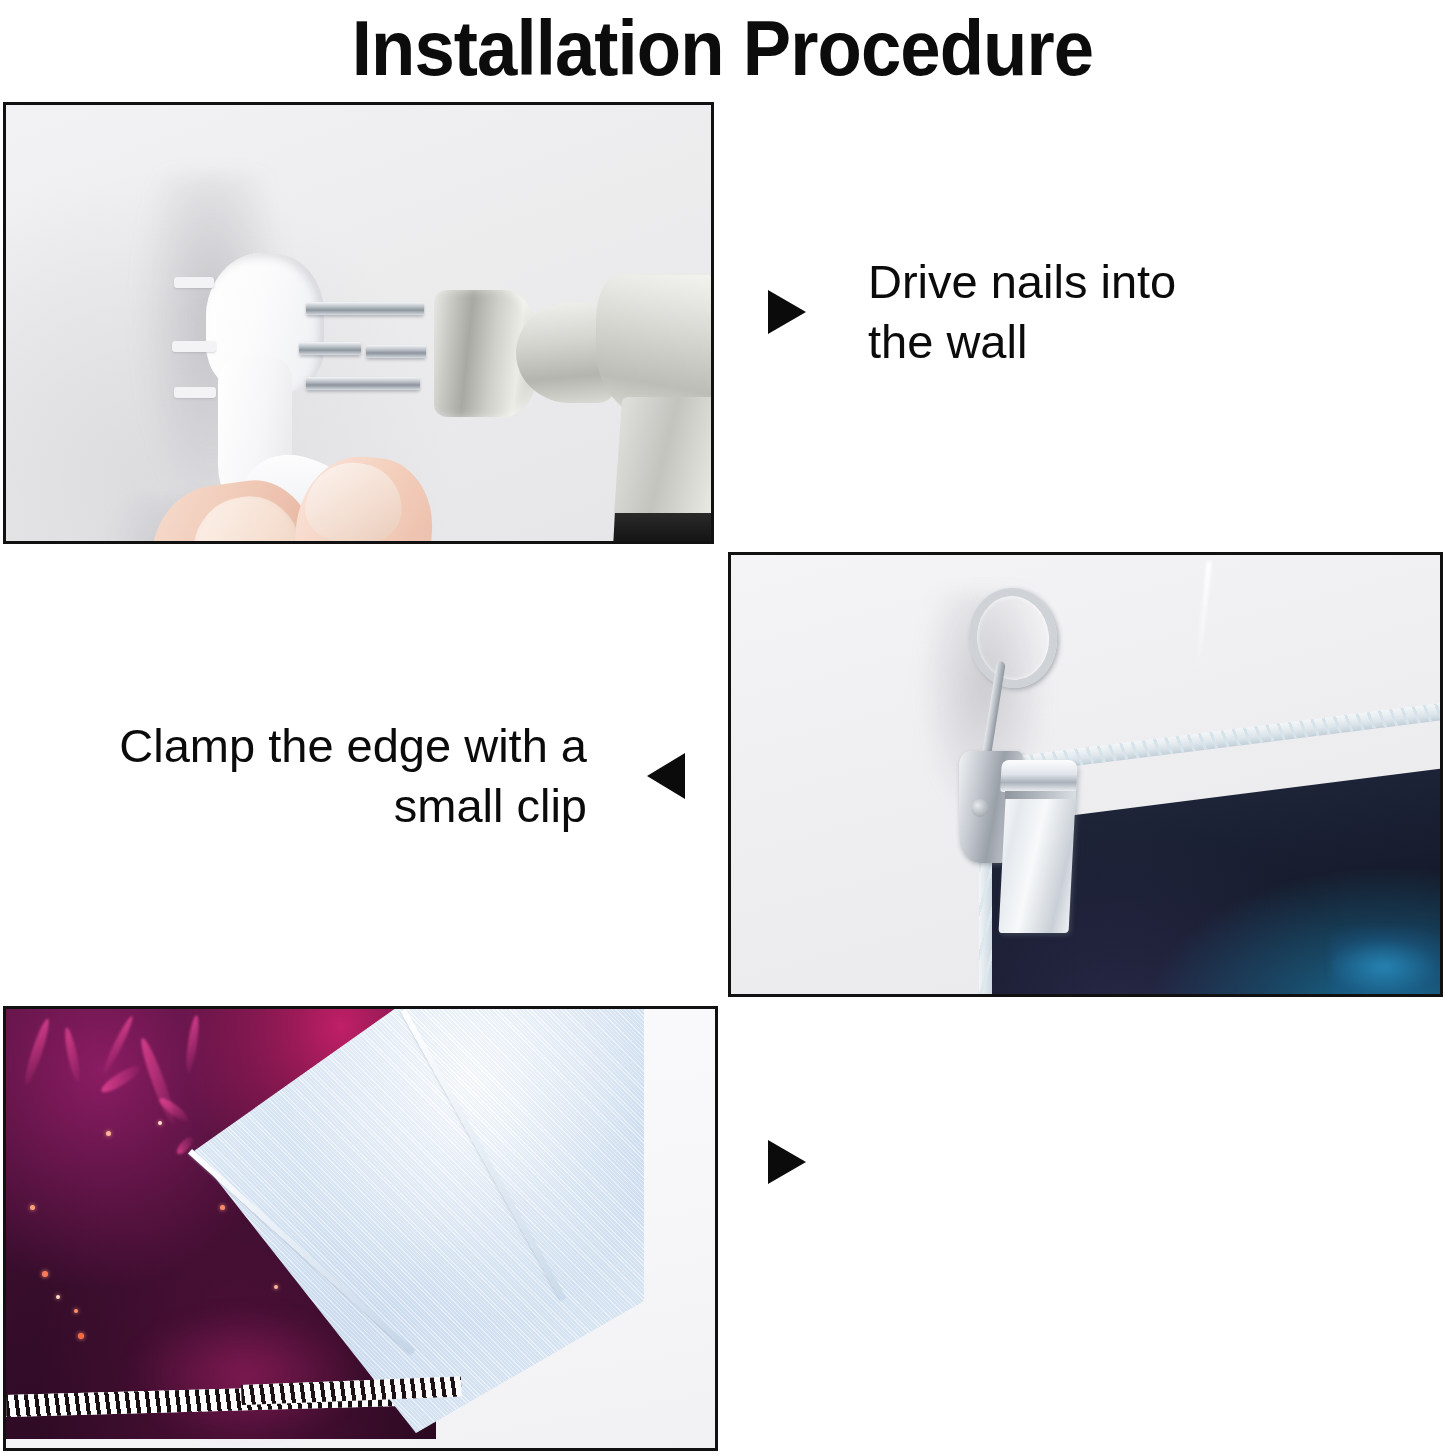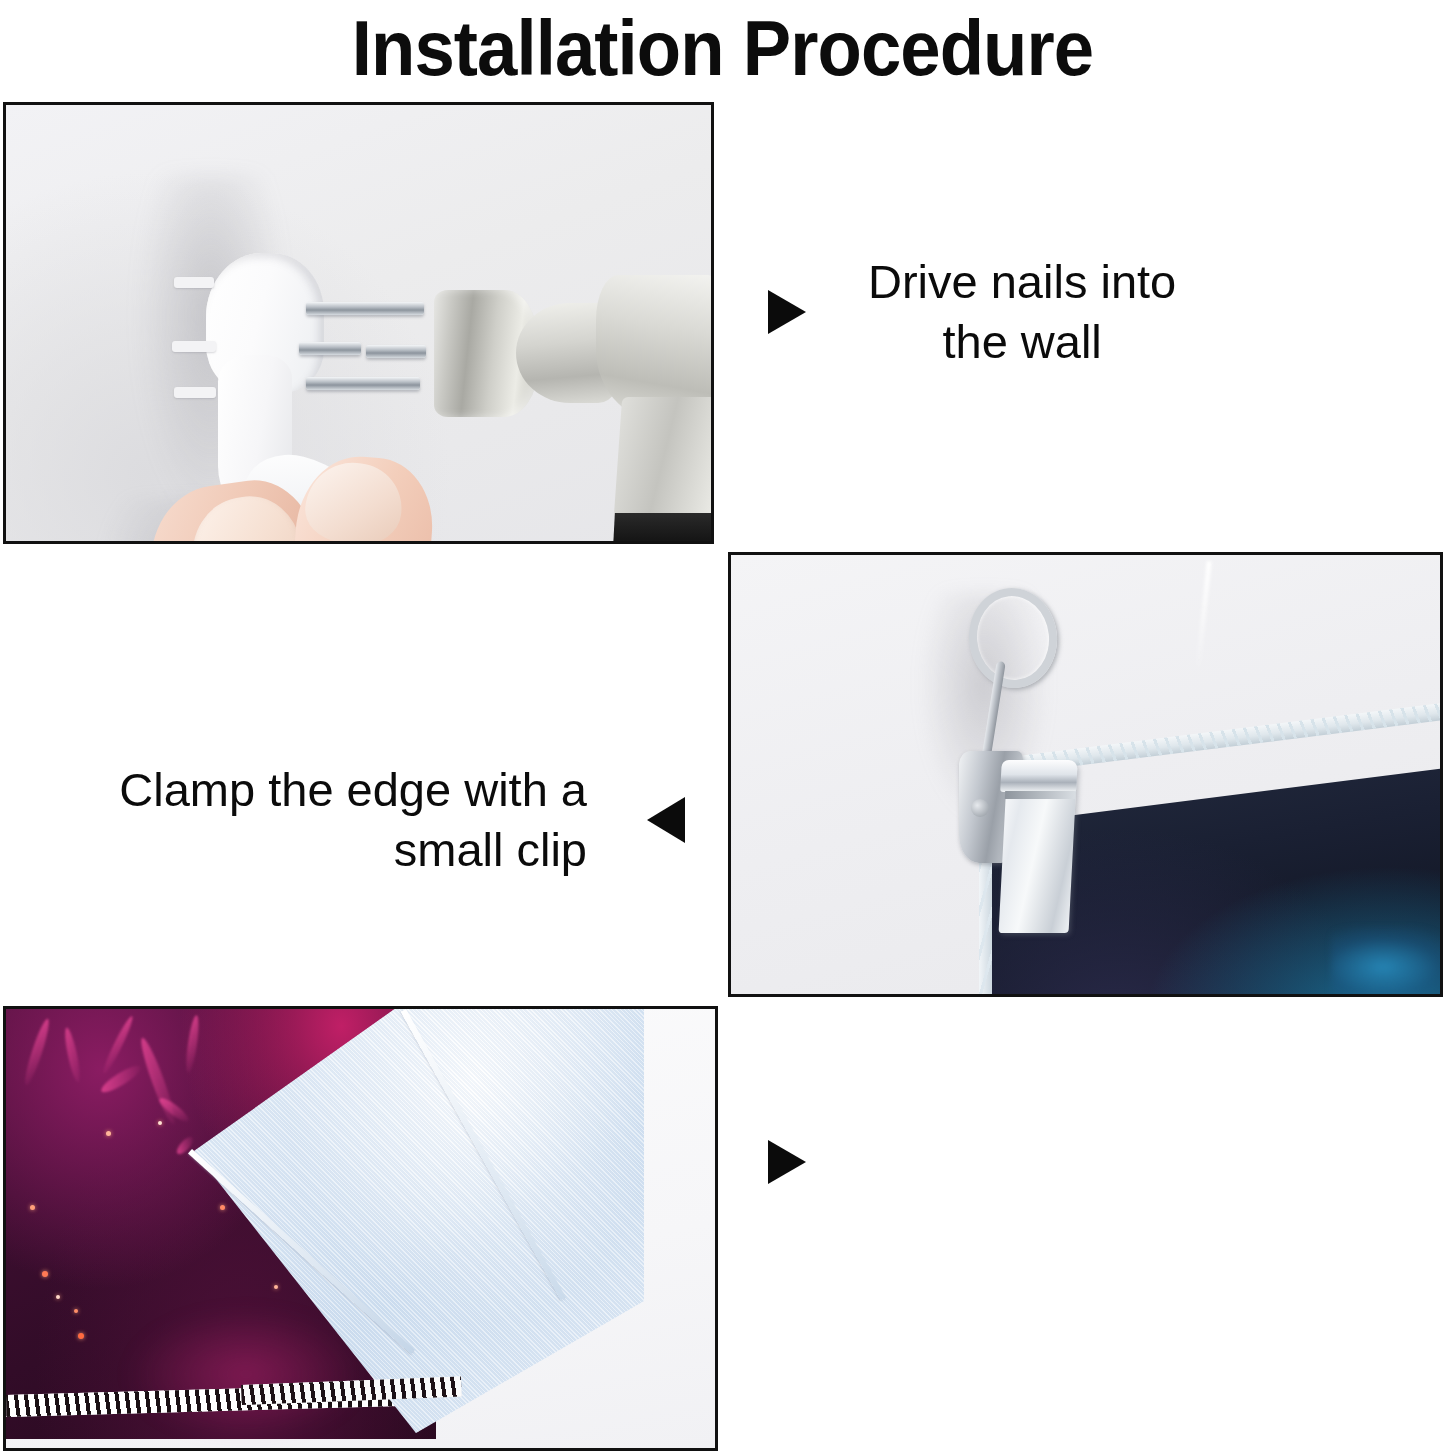--- a/index.html
+++ b/index.html
@@ -47,21 +47,20 @@
     position: absolute;
     display: flex;
     align-items: center;
     gap: 0px;
   }
   .caption-text {
     font-size: 47px;
     line-height: 1.28;
     color: #0b0b0b;
     white-space: pre-line;
-    text-align: center;
   }
   .tri {
     width: 0;
     height: 0;
     flex: 0 0 auto;
   }
   .tri-right {
     border-top: 22px solid transparent;
     border-bottom: 22px solid transparent;
     border-left: 38px solid #0b0b0b;
@@ -376,21 +375,21 @@
       repeating-linear-gradient(84deg, #1d1116 0px, #1d1116 4px, #fafafa 4px, #fafafa 10px),
       linear-gradient(#ffffff, #e4e4e8);
     transform: rotate(-2.2deg);
     transform-origin: left top;
   }
 
   
   #caption-drive  { left: 768px; top: 252px;  width: 560px; }
   #caption-drive .caption-text { margin-left: 62px; }
 
-  #caption-clamp  { left: 60px;  top: 716px;  width: 625px; justify-content: flex-end; margin-top: 44px; }
+  #caption-clamp  { left: 60px;  top: 716px;  width: 625px; justify-content: flex-end; }
   #caption-clamp .caption-text { text-align: right; margin-right: 60px; }
 
   #caption-stick  { left: 768px; top: 1140px; width: 600px; }
   #caption-stick .caption-text { margin-left: 62px; }
 </style>
 </head>
 <body>
 
 <div id="page-title">Installation Procedure</div>
 

